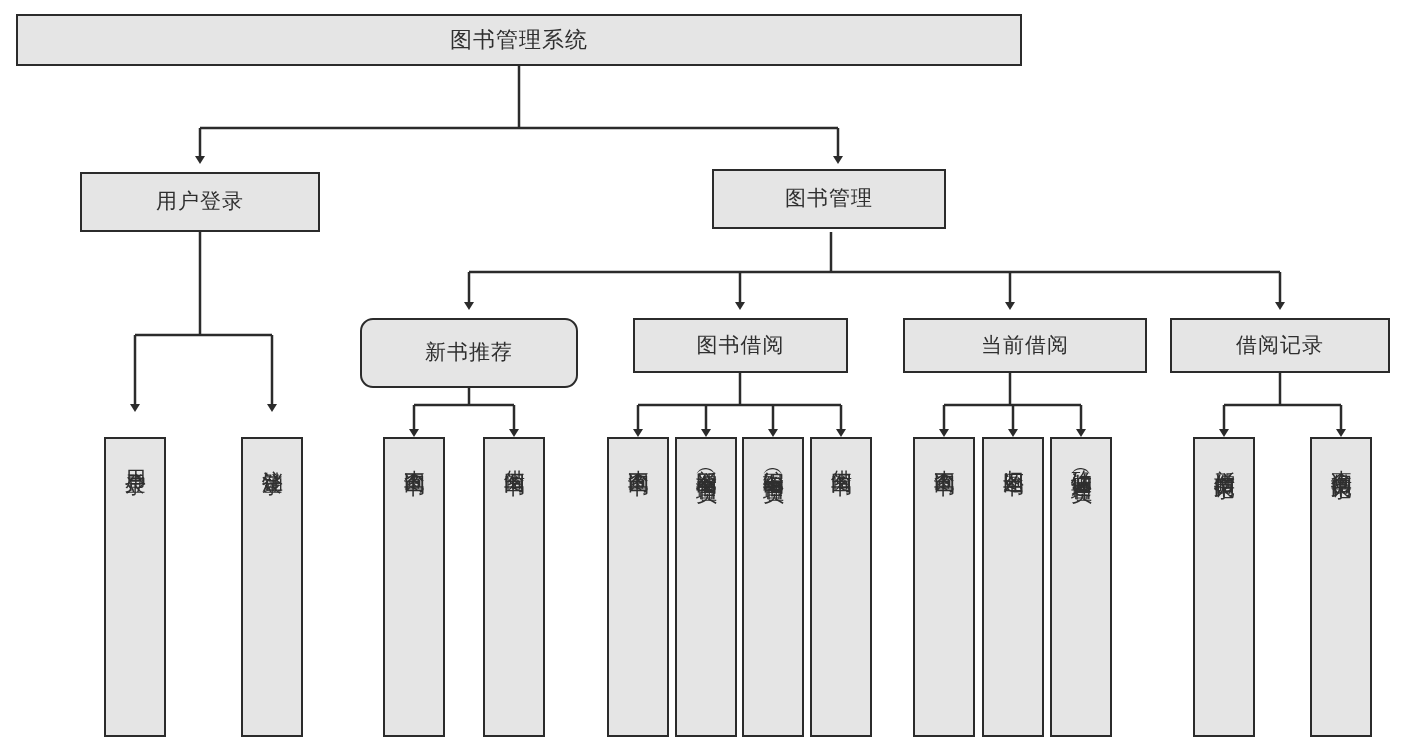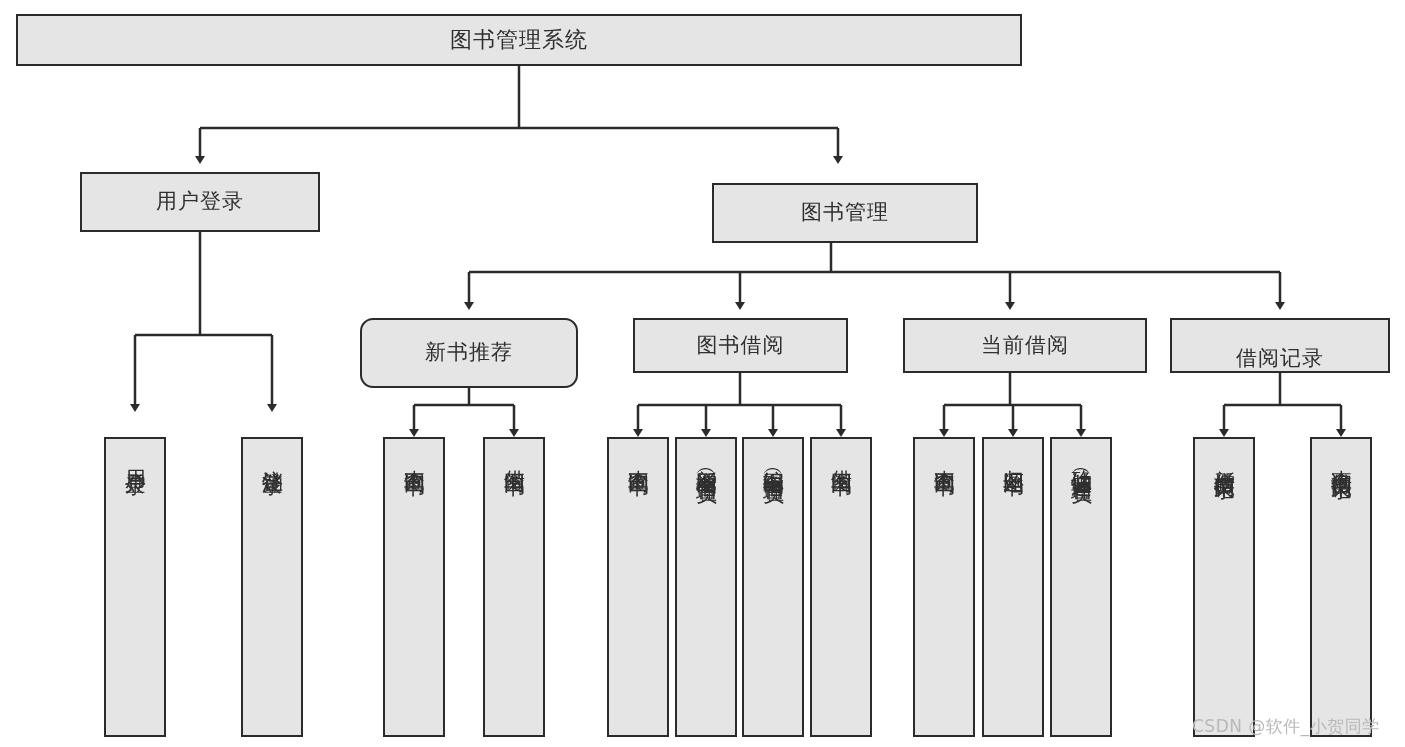--- a/index.html
+++ b/index.html
@@ -120,34 +120,34 @@
     </g>
   </svg>
 
   <div class="node horiz root" style="left:16px; top:14px; width:1006px; height:52px;">
     <span>图书管理系统</span>
   </div>
 
   <div class="node horiz" style="left:80px; top:172px; width:240px; height:60px;">
     <span>用户登录</span>
   </div>
-  <div class="node horiz" style="left:712px; top:183px; width:266px; height:60px;">
+  <div class="node horiz" style="left:712px; top:169px; width:234px; height:60px;">
     <span>图书管理</span>
   </div>
 
   <div class="node horiz" style="left:360px; top:318px; width:218px; height:70px;border-radius:13px;">
     <span>新书推荐</span>
   </div>
   <div class="node horiz" style="left:633px; top:318px; width:215px; height:55px;">
     <span>图书借阅</span>
   </div>
   <div class="node horiz" style="left:903px; top:318px; width:244px; height:55px;">
     <span>当前借阅</span>
   </div>
-  <div class="node horiz" style="left:1170px; top:318px; width:220px; height:55px;align-items:flex-end;">
+  <div class="node horiz" style="left:1170px; top:318px; width:220px; height:55px;">
     <span>借阅记录</span>
   </div>
 
   <div class="node vert" style="left:104px; top:437px; width:62px; height:300px;">
     <span class="vert-label">用户登录</span>
   </div>
   <div class="node vert" style="left:241px; top:437px; width:62px; height:300px;">
     <span class="vert-label">注销登录</span>
   </div>
 
@@ -181,15 +181,14 @@
     <span class="vert-label">确认归还（管理员）</span>
   </div>
 
   <div class="node vert" style="left:1193px; top:437px; width:62px; height:300px;">
     <span class="vert-label">新增借阅记录</span>
   </div>
   <div class="node vert" style="left:1310px; top:437px; width:62px; height:300px;">
     <span class="vert-label">查询借阅记录</span>
   </div>
 
-  <div class="watermark" style="left:1192px; top:715px;">CSDN @软件_小贺同学</div>
 
 </div>
 
 </body></html>

